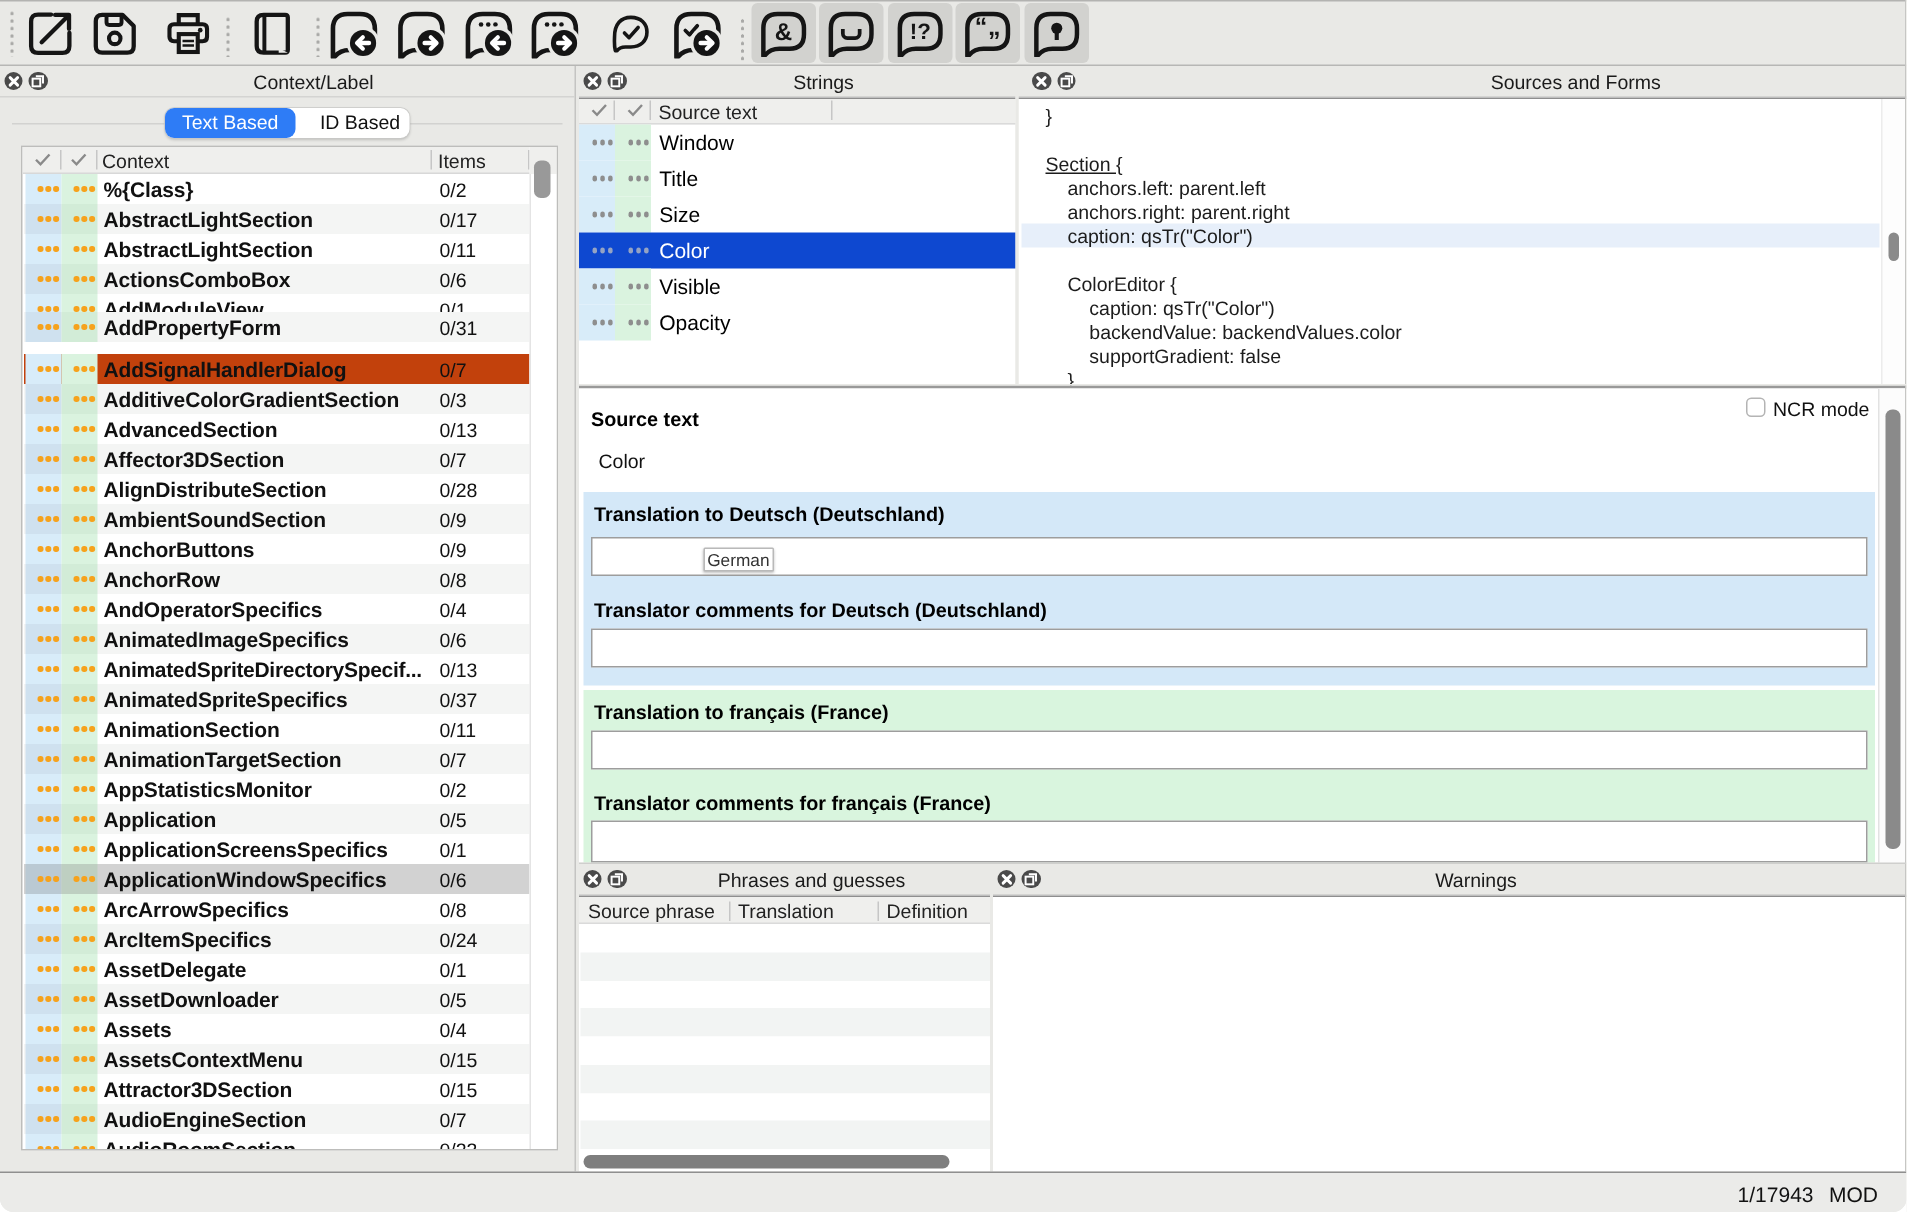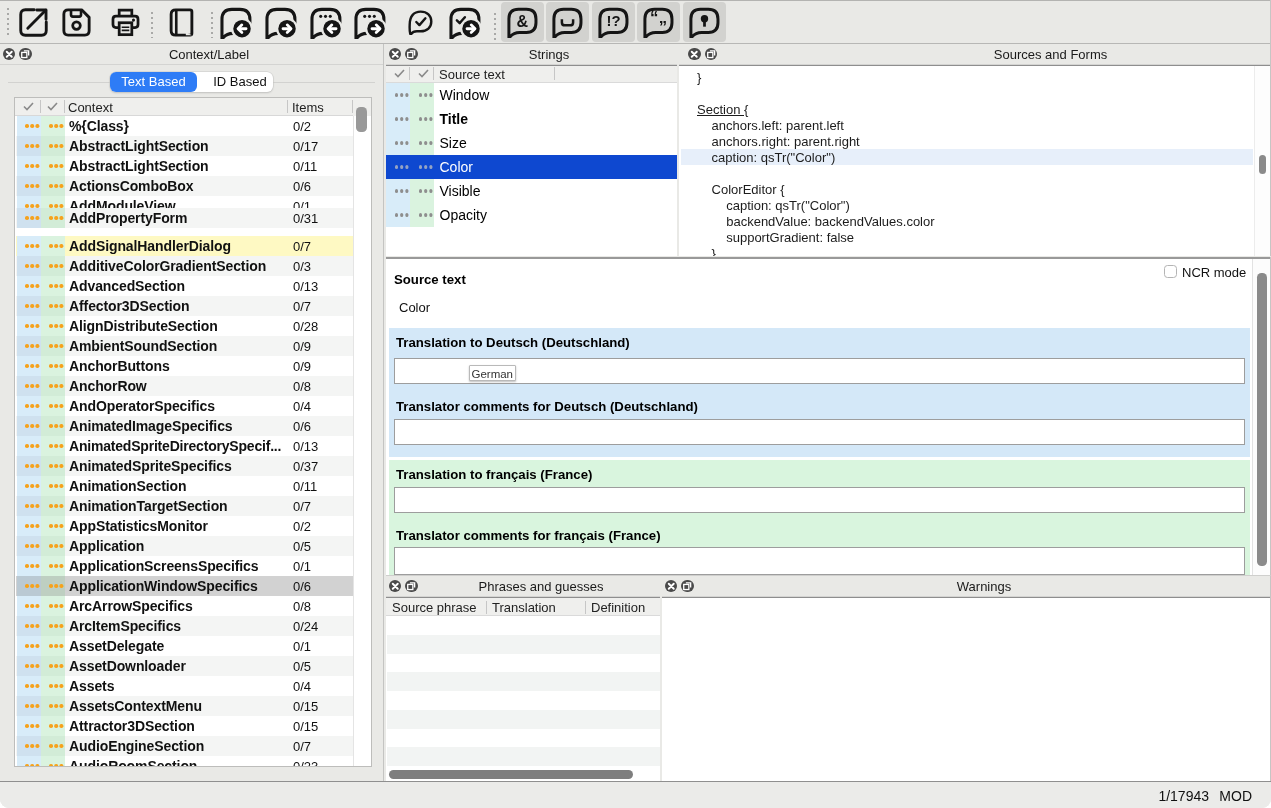--- a/index.html
+++ b/index.html
@@ -238,21 +238,21 @@
           <span class="it">0/1</span>
         </div>
         <div class="crow" style="top:110px;background:#f4f5f4;padding-left:42px;">
 <span class="cellb" style="background:#cfe1ef;"></span>
           <span class="cellg" style="background:#d2ecd7;"></span>
 <span class="dots od" style="left:9.4px;"></span>
           <span class="dots od" style="left:33.2px;"></span>
 <span class="nm" style="">AddPropertyForm</span>
           <span class="it">0/31</span>
         </div>
-        <div class="crow" style="top:138px;background:#fef9c3;">
+        <div class="crow" style="top:138px;background:#c2410c;">
 <span class="cellb" style="background:#d8ecf9;"></span>
           <span class="cellg" style="background:#daf3df;"></span>
 <span class="dots od" style="left:9.4px;"></span>
           <span class="dots od" style="left:33.2px;"></span>
 <span class="nm" style="">AddSignalHandlerDialog</span>
           <span class="it">0/7</span>
         </div>
         <div class="crow" style="top:158px;background:#f4f5f4;">
 <span class="cellb" style="background:#cfe1ef;"></span>
           <span class="cellg" style="background:#d2ecd7;"></span>
@@ -493,21 +493,21 @@
 <span class="abs" style="left:53px;top:0.5px;">Source text</span>
 <span class="hdiv" style="left:168px;top:1px;"></span>
       </div>
       <div class="srow" style="top:39px;">
 <span class="cb"></span>
         <span class="cg"></span>
 <span class="dots gd" style="left:8.5px;top:10px;"></span>
         <span class="dots gd" style="left:32.5px;top:10px;"></span>
 <span class="nm" style="color:#000;">Window</span>
       </div>
-      <div class="srow" style="top:63px;font-weight:bold;">
+      <div class="srow" style="top:63px;">
 <span class="cb"></span>
         <span class="cg"></span>
 <span class="dots gd" style="left:8.5px;top:10px;"></span>
         <span class="dots gd" style="left:32.5px;top:10px;"></span>
 <span class="nm" style="color:#000;">Title</span>
       </div>
       <div class="srow" style="top:87px;">
 <span class="cb"></span>
         <span class="cg"></span>
 <span class="dots gd" style="left:8.5px;top:10px;"></span>

